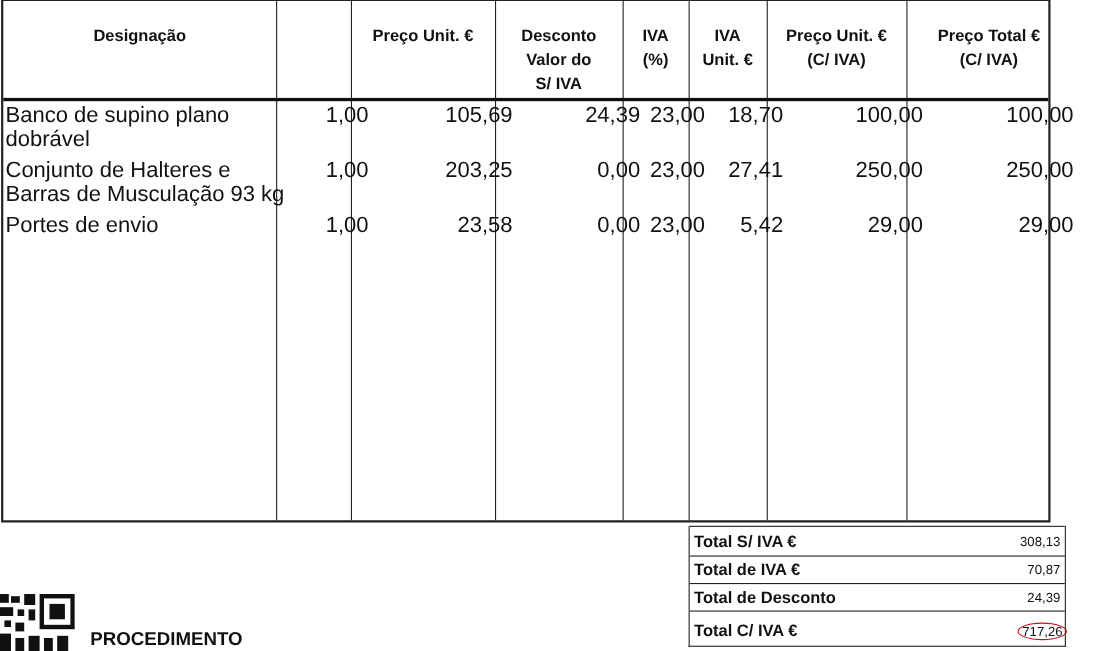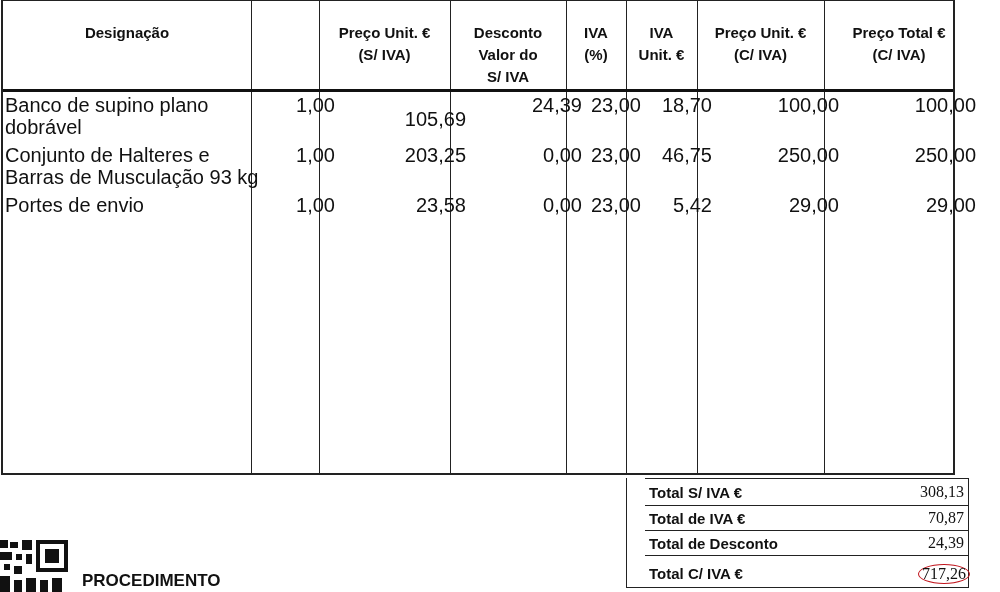--- a/index.html
+++ b/index.html
@@ -4,23 +4,23 @@
 <style>
   html,body{margin:0;padding:0;background:#fff;}
   body{width:1000px;height:592px;position:relative;overflow:hidden;font-family:"Liberation Sans",sans-serif;color:#111;}
   .tbl{position:absolute;left:1px;top:0;width:954px;height:475px;border:2px solid #222;border-top:1px solid #222;box-sizing:border-box;}
   .col{position:absolute;top:0;bottom:0;border-left:1.5px solid #222;}
   .hdr-line{position:absolute;left:0;right:0;top:88px;border-top:3px solid #111;}
   .hcell{position:absolute;top:0;height:88px;font-weight:bold;font-size:15px;text-align:center;line-height:22px;padding-top:21px;box-sizing:border-box;}
   .cell{position:absolute;font-size:20px;line-height:22px;}
   .num{text-align:right;padding-left:18px;}
   .totals{position:absolute;left:626px;top:478px;width:343px;border:1.5px solid #222;border-top:none;box-sizing:border-box;}
-  .trow{display:flex;justify-content:space-between;align-items:center;border-top:1.5px solid #222;padding:0 4px 0 4px;font-size:15px;margin-left:18px;}
+  .trow{display:flex;justify-content:space-between;align-items:center;border-top:1.5px solid #222;padding:0 4px 0 4px;font-size:15px;}
   .trow .lbl{font-weight:bold;}
-  .trow .val{font-size:16px;font-family:Liberation Serif, serif;}
+  .trow .val{font-size:12px;}
   .circle{border:1.5px solid #c0141c;border-radius:50%;padding:0 3px;margin-right:-6px;}
   .qr{position:absolute;left:0;top:540px;width:68px;height:52px;}
   .proc{position:absolute;left:82px;top:571px;font-weight:bold;font-size:17px;}
 </style>
 </head>
 <body>
 
 <div class="tbl">
   <div class="col" style="left:248px"></div>
   <div class="col" style="left:316px"></div>
@@ -29,21 +29,20 @@
   <div class="col" style="left:623px"></div>
   <div class="col" style="left:694px"></div>
   <div class="col" style="left:821px"></div>
   <div class="hdr-line"></div>
 
   <div class="hcell" style="left:0;width:248px">
       <div>Designação</div>
     </div>
   <div class="hcell" style="left:316px;width:131px">
       <div>Preço Unit. €</div>
-      <div>(S/ IVA)</div>
     </div>
   <div class="hcell" style="left:447px;width:116px">
       <div>Desconto</div>
       <div>Valor do</div>
       <div>S/ IVA</div>
     </div>
   <div class="hcell" style="left:563px;width:60px">
       <div>IVA</div>
       <div>(%)</div>
     </div>
@@ -59,38 +58,38 @@
       <div>Preço Total €</div>
       <div>(C/ IVA)</div>
     </div>
 
   <div>
     <div class="cell" style="left:2px;top:93px">
         <div>Banco de supino plano</div>
         <div>dobrável</div>
       </div>
     <div class="cell num" style="left:248px;width:66px;top:93px">1,00</div>
-    <div class="cell num" style="left:316px;width:129px;top:107px">105,69</div>
+    <div class="cell num" style="left:316px;width:129px;top:93px">105,69</div>
     <div class="cell num" style="left:447px;width:114px;top:93px">24,39</div>
     <div class="cell num" style="left:563px;width:57px;top:93px">23,00</div>
     <div class="cell num" style="left:623px;width:68px;top:93px">18,70</div>
     <div class="cell num" style="left:694px;width:124px;top:93px">100,00</div>
     <div class="cell num" style="left:821px;width:134px;top:93px">100,00</div>
   </div>
 
   <div>
     <div class="cell" style="left:2px;top:143px">
         <div>Conjunto de Halteres e</div>
         <div>Barras de Musculação 93 kg</div>
       </div>
     <div class="cell num" style="left:248px;width:66px;top:143px">1,00</div>
     <div class="cell num" style="left:316px;width:129px;top:143px">203,25</div>
     <div class="cell num" style="left:447px;width:114px;top:143px">0,00</div>
     <div class="cell num" style="left:563px;width:57px;top:143px">23,00</div>
-    <div class="cell num" style="left:623px;width:68px;top:143px">46,75</div>
+    <div class="cell num" style="left:623px;width:68px;top:143px">27,41</div>
     <div class="cell num" style="left:694px;width:124px;top:143px">250,00</div>
     <div class="cell num" style="left:821px;width:134px;top:143px">250,00</div>
   </div>
 
   <div>
     <div class="cell" style="left:2px;top:193px">
         <div>Portes de envio</div>
       </div>
     <div class="cell num" style="left:248px;width:66px;top:193px">1,00</div>
     <div class="cell num" style="left:316px;width:129px;top:193px">23,58</div>

